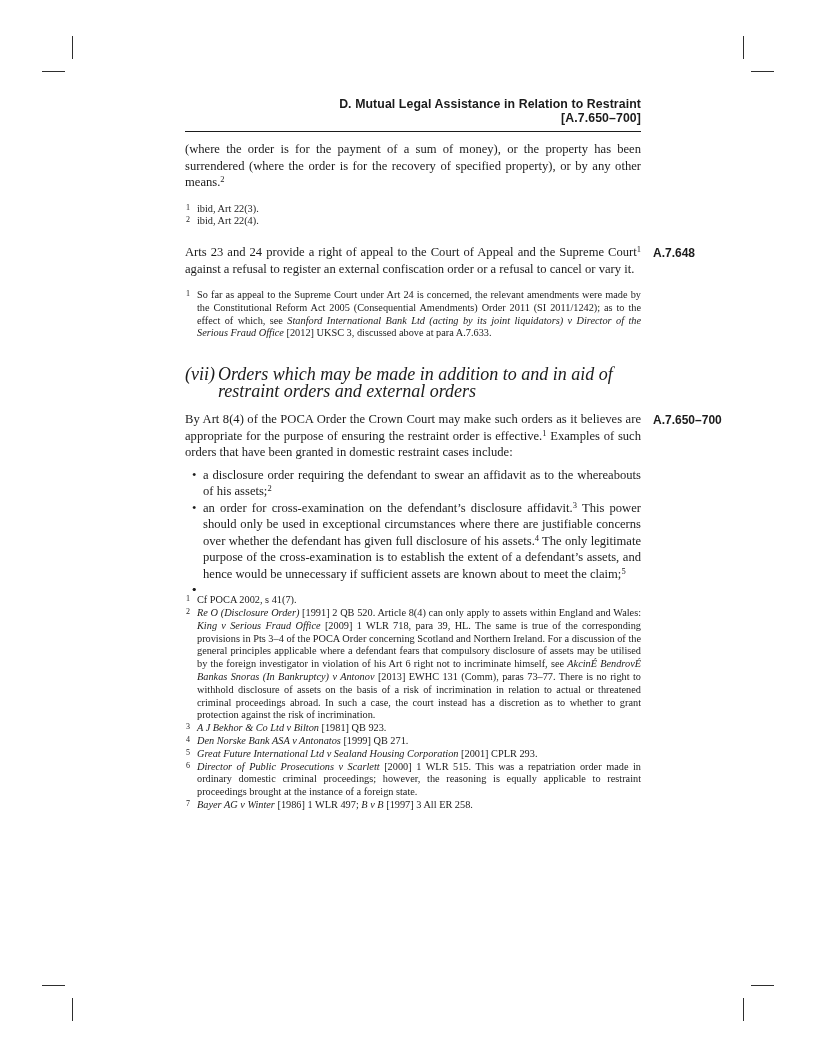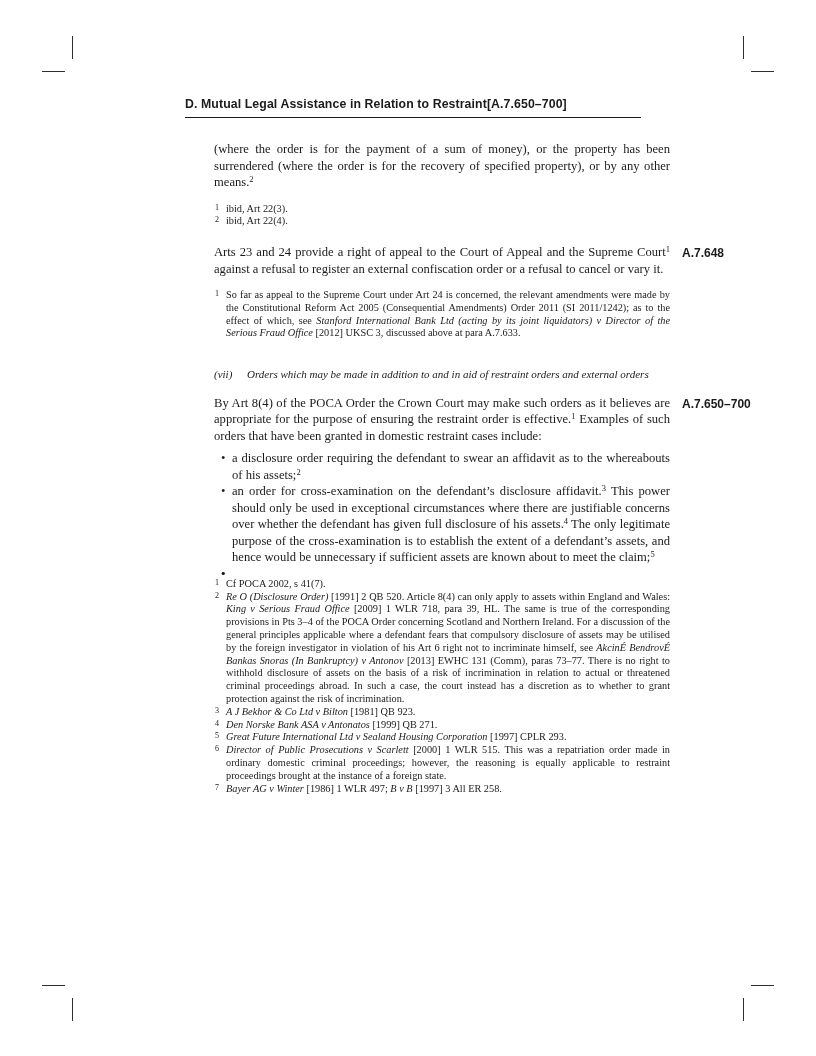--- a/index.html
+++ b/index.html
@@ -16,27 +16,27 @@
   .crop { position:absolute; background:#2e2e2e; }
   .crop.v { width:1px; height:23px; }
   .crop.h { width:23px; height:1px; }
 
   
   .runhead {
     position:absolute; left:185px; top:97px; width:456px;
     display:flex; justify-content:flex-start; align-items:flex-end;
     font-family:"Liberation Sans", sans-serif;
     font-weight:bold; font-size:12.3px; letter-spacing:0.1px;
-    border-bottom:1.5px solid #1b1b1b; padding-bottom:6px;
+    border-bottom:1.5px solid #1b1b1b; padding-bottom:6px;flex-direction:column;
   }
 
   
   .column {
     position:absolute; left:185px; top:141px; width:456px;
-    font-size:12.6px; line-height:16.5px;margin-left:29px;
+    font-size:12.6px; line-height:16.5px;
   }
   .para { text-align:justify; }
   .pw { position:relative; }
   .marginnote {
     position:absolute; left:468px; top:1px; white-space:nowrap;
     font-family:"Liberation Sans", sans-serif;
     font-weight:bold; font-size:12px;
   }
 
   sup { font-size:8.5px; line-height:0; position:relative; top:-4px; vertical-align:baseline; }
@@ -47,21 +47,21 @@
   .fn .fnnum { position:absolute; left:1px; top:-1px; font-size:8px; }
 
   .mt-fn   { margin-top:12px; }
   .mt-para { margin-top:16px; }
   .mt-649  { margin-top:20px; }
   .mt-head { margin-top:26px; }
   .mt-650  { margin-top:12px; }
   .mt-bul  { margin-top:6px; }
 
   .subheading {
-    display:flex; font-style:italic; font-weight:normal; font-size:11px; line-height:16.5px;font-family:Liberation Serif, serif;
+    display:flex; font-style:italic; font-weight:normal; font-size:18px; line-height:16.5px;font-family:Liberation Serif, serif;
   }
   .subheading .hnum { flex:none; width:33px; }
   .subheading .htext { flex:1; }
 
   ul.bullets { list-style:none; }
   ul.bullets li { position:relative; padding-left:18px; text-align:justify; }
   ul.bullets .bullet-marker { position:absolute; left:7px; top:0; }
 
   .pagefoot {
     position:absolute; left:185px; top:925px; width:456px;
@@ -155,21 +155,21 @@
       <div class="fn">
         <span class="fnnum">3</span>
         <span class="fntext"><span class="it">A J Bekhor &amp; Co Ltd v Bilton</span><span> [1981] QB 923.</span></span>
       </div>
       <div class="fn">
         <span class="fnnum">4</span>
         <span class="fntext"><span class="it">Den Norske Bank ASA v Antonatos</span><span> [1999] QB 271.</span></span>
       </div>
       <div class="fn">
         <span class="fnnum">5</span>
-        <span class="fntext"><span class="it">Great Future International Ltd v Sealand Housing Corporation</span><span> [1997] CPLR 293.</span></span>
+        <span class="fntext"><span class="it">Great Future International Ltd v Sealand Housing Corporation</span><span> [2001] CPLR 293.</span></span>
       </div>
       <div class="fn">
         <span class="fnnum">6</span>
         <span class="fntext"><span class="it">Director of Public Prosecutions v Scarlett</span><span> [2000] 1 WLR 515. This was a repatriation order made in ordinary domestic criminal proceedings; however, the reasoning is equally applicable to restraint proceedings brought at the instance of a foreign state.</span></span>
       </div>
       <div class="fn">
         <span class="fnnum">7</span>
         <span class="fntext"><span class="it">Bayer AG v Winter</span><span> [1986] 1 WLR 497; </span><span class="it">B v B</span><span> [1997] 3 All ER 258.</span></span>
       </div>
     </section>

